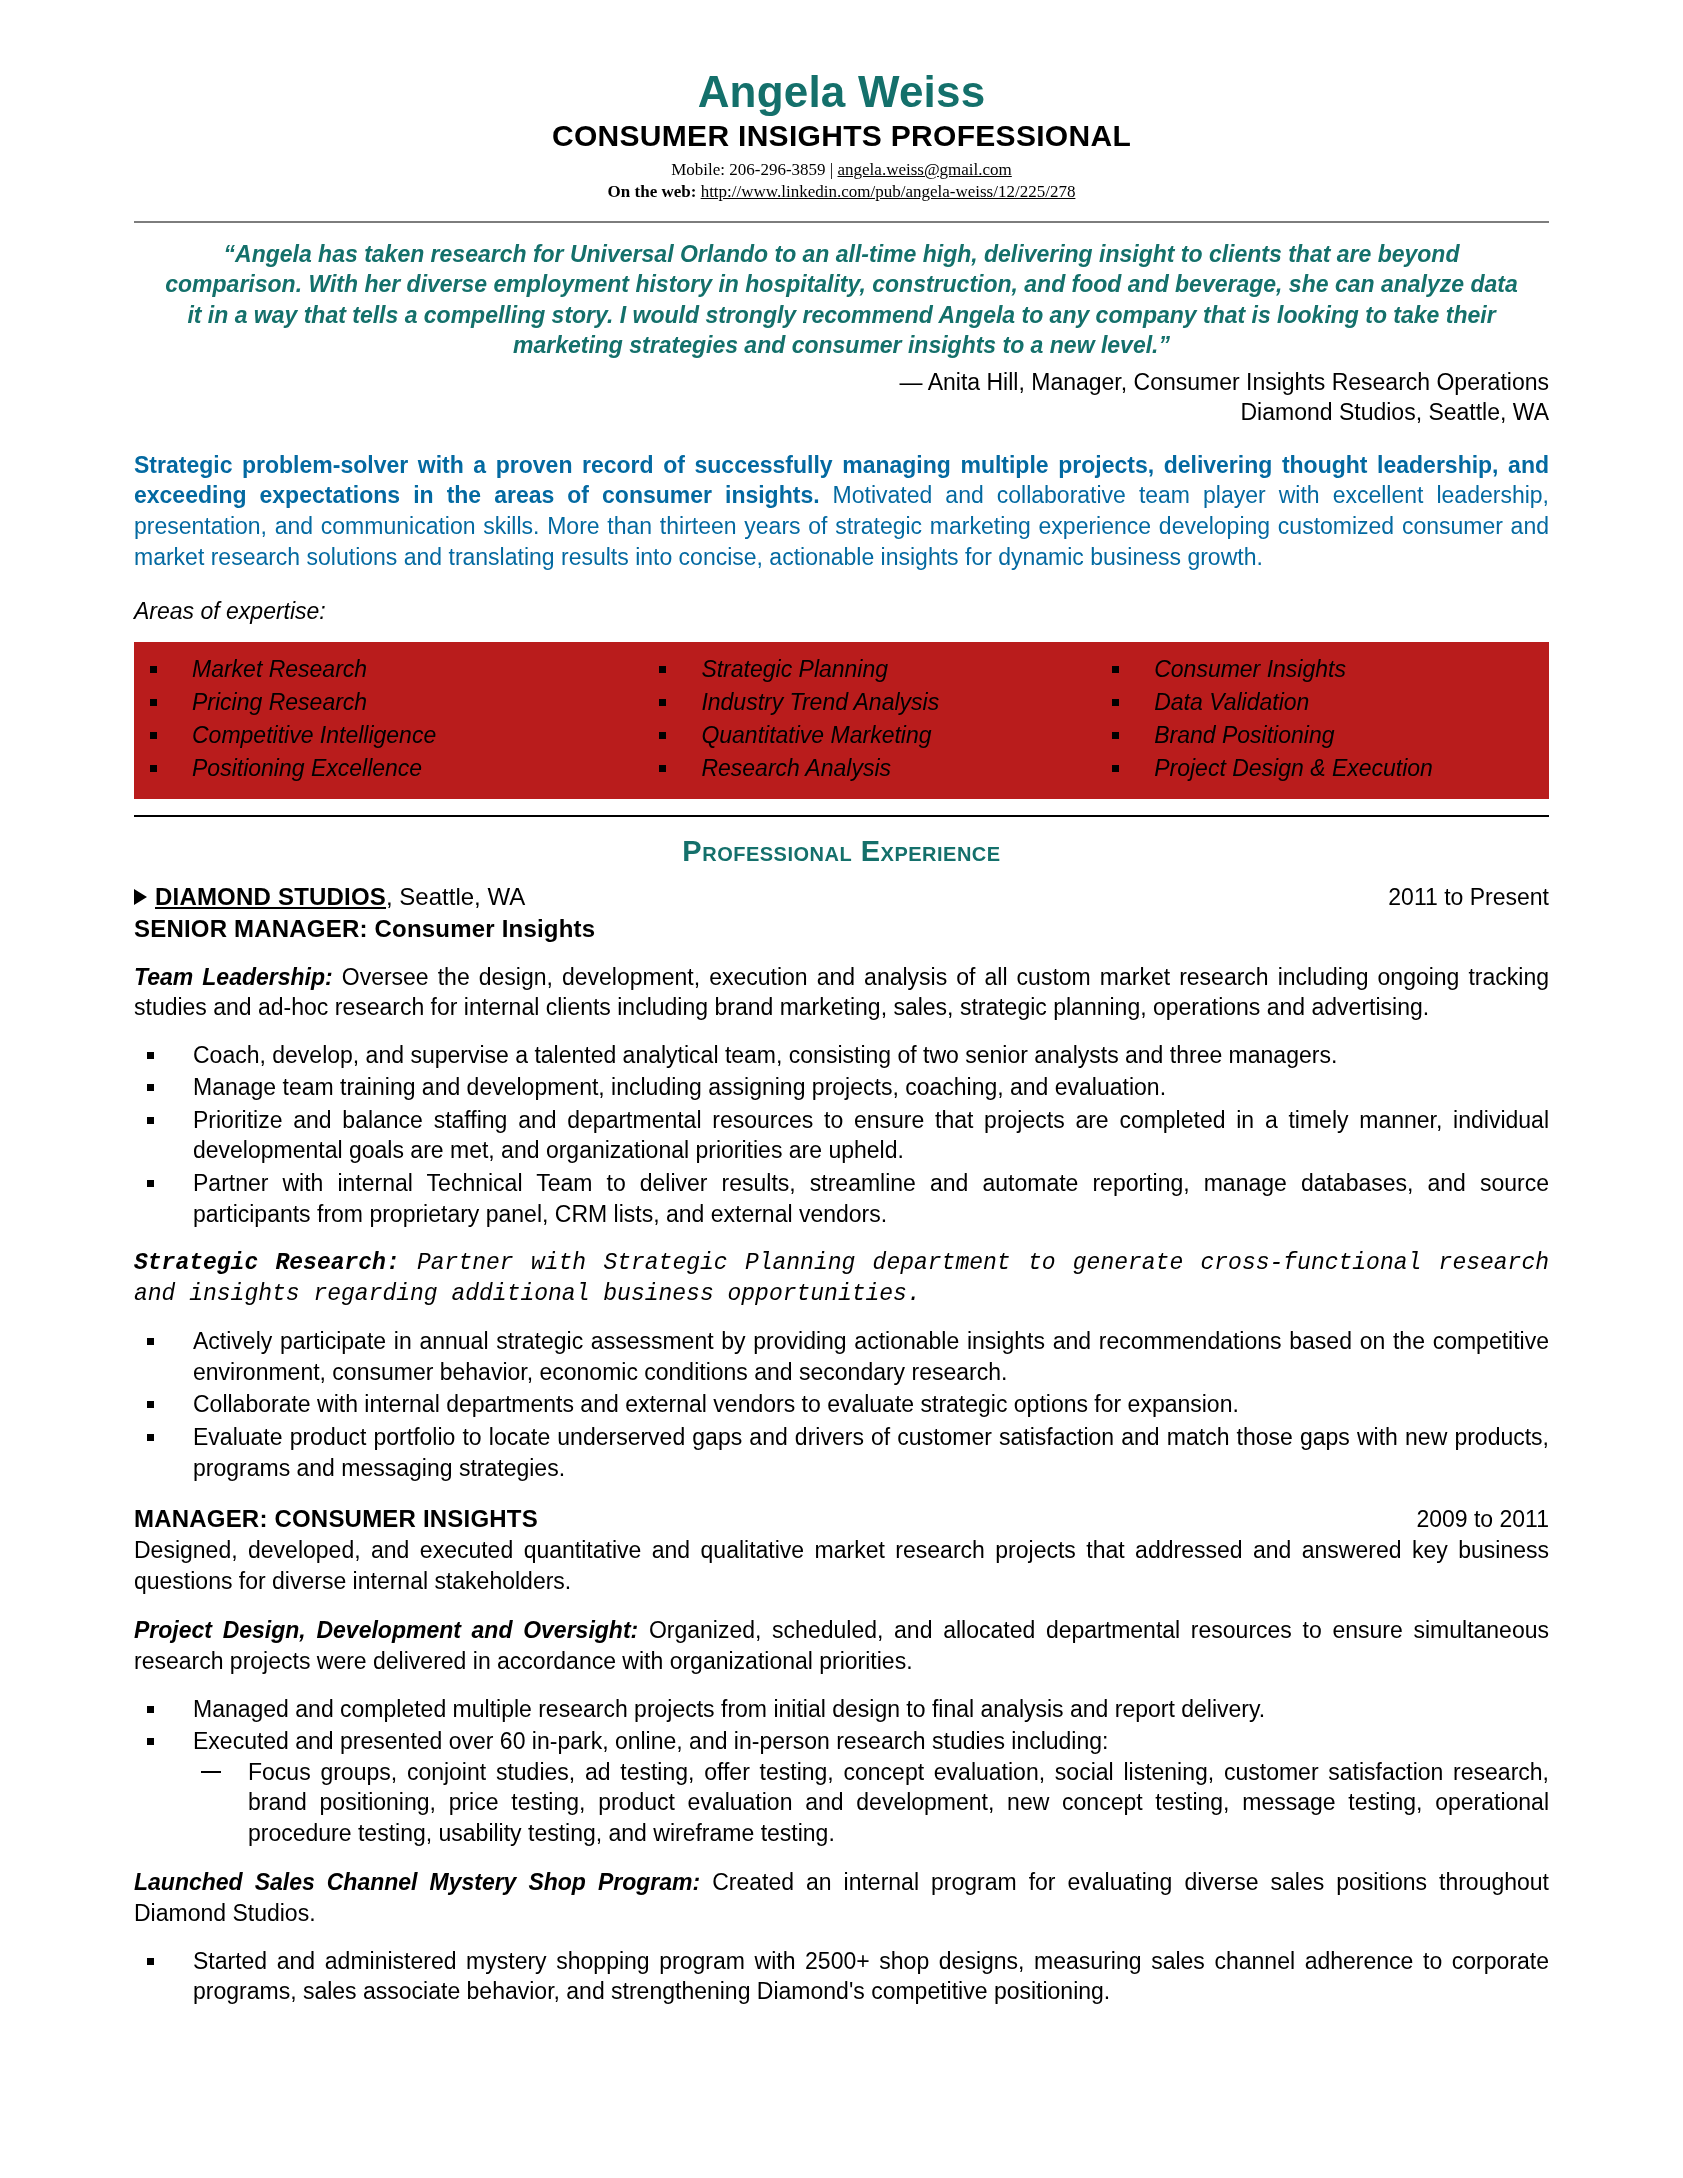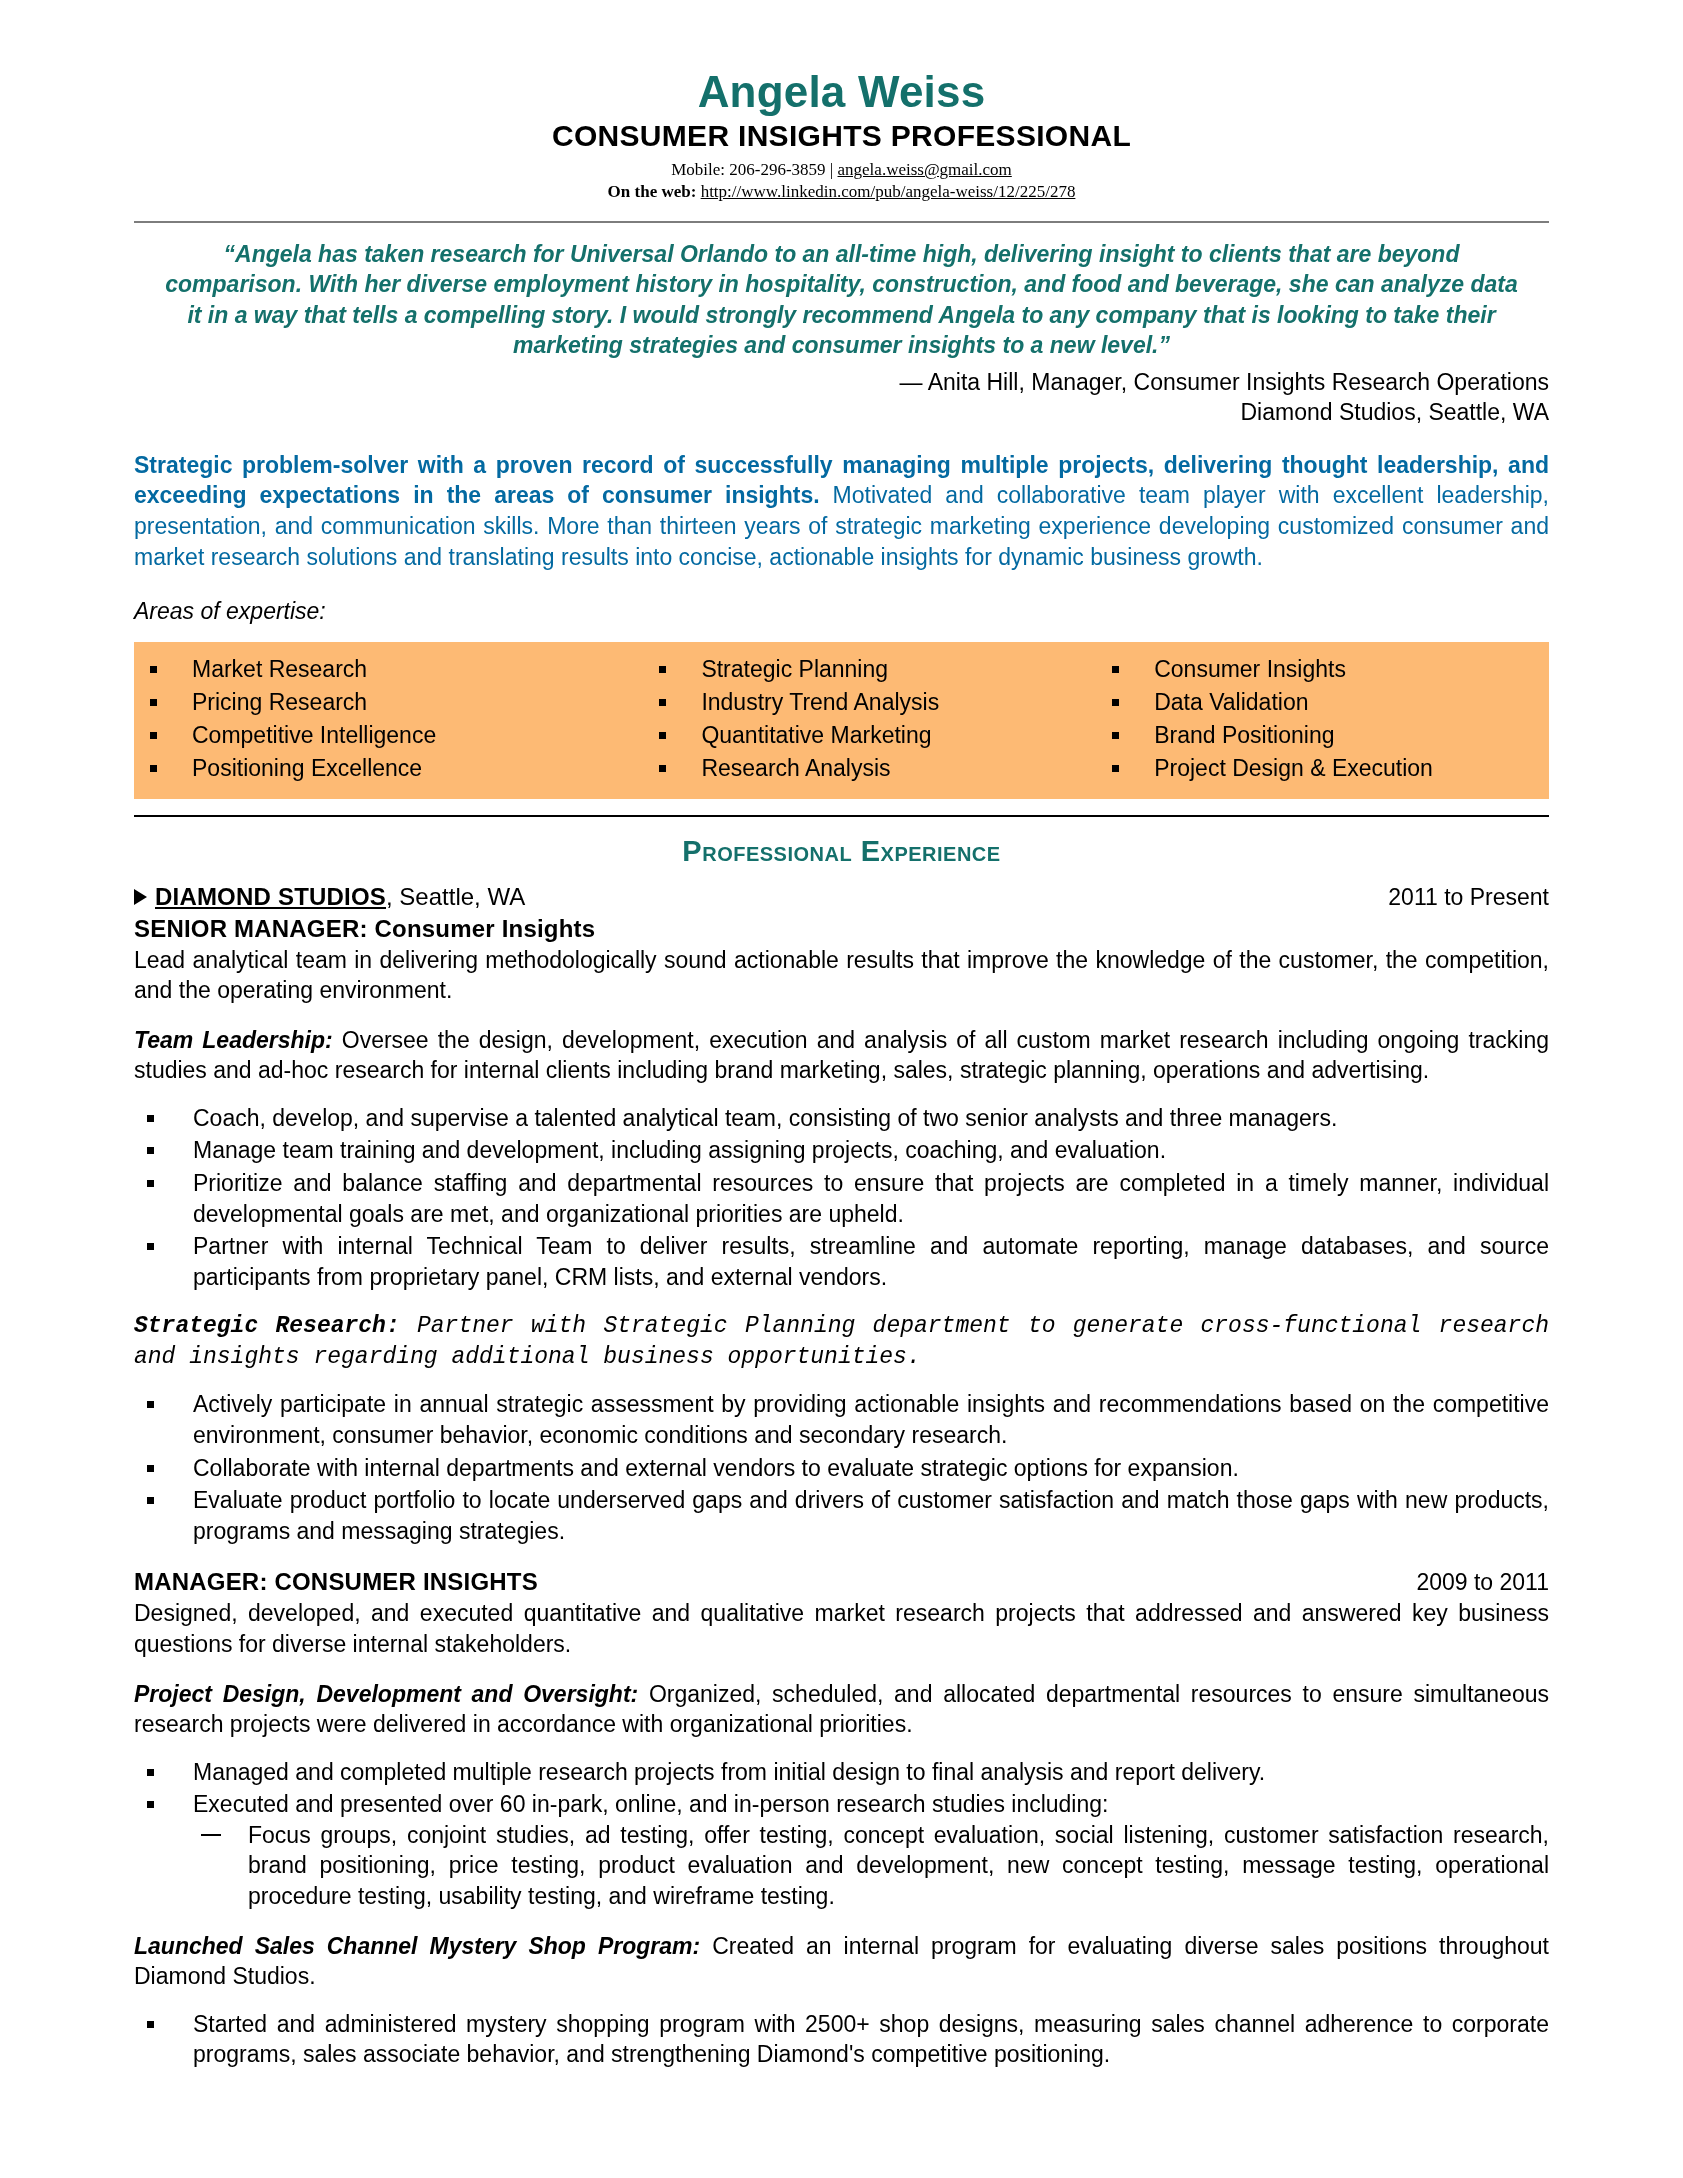--- a/index.html
+++ b/index.html
@@ -90,23 +90,24 @@
   .areas-label {
     margin-top: 26px;
     font-size: 23px;
     font-style: italic;
     color: #000;
   }
 
   
   .expertise {
     margin-top: 17px;
-    background: #fdba74;
+    background: #b91c1c;
     display: flex;
     padding: 11px 0 13px 0;
+    font-style: italic;
   }
   .exp-col {
     flex: 1;
     padding-left: 10px;
     box-sizing: border-box;
   }
   .exp-col:nth-child(1) { flex: 0 0 36%; }
   .exp-col:nth-child(2) { flex: 0 0 32%; }
   .exp-col:nth-child(3) { flex: 0 0 32%; }
   .exp-item {
@@ -302,21 +303,20 @@
   <div>
     <div class="job-head">
       <div class="job-head-left">
         <span class="tri"></span>
         <span class="company">DIAMOND STUDIOS</span>
           <span class="loc">, Seattle, WA</span>
       </div>
       <div class="dates">2011 to Present</div>
     </div>
     <div class="job-title">SENIOR MANAGER: Consumer Insights</div>
-    <div class="body-text">Lead analytical team in delivering methodologically sound actionable results that improve the knowledge of the customer, the competition, and the operating environment.</div>
 
     <div class="para">
       <span class="lead">Team Leadership:</span><span> Oversee the design, development, execution and analysis of all custom market research including ongoing tracking studies and ad-hoc research for internal clients including brand marketing, sales, strategic planning, operations and advertising.</span>
     </div>
 
     <ul class="bullets">
       <li><span class="sq"></span><span>Coach, develop, and supervise a talented analytical team, consisting of two senior analysts and three managers.</span></li>
       <li><span class="sq"></span><span>Manage team training and development, including assigning projects, coaching, and evaluation.</span></li>
       <li><span class="sq"></span><span>Prioritize and balance staffing and departmental resources to ensure that projects are completed in a timely manner, individual developmental goals are met, and organizational priorities are upheld.</span></li>
       <li><span class="sq"></span><span>Partner with internal Technical Team to deliver results, streamline and automate reporting, manage databases, and source participants from proprietary panel, CRM lists, and external vendors.</span></li>

